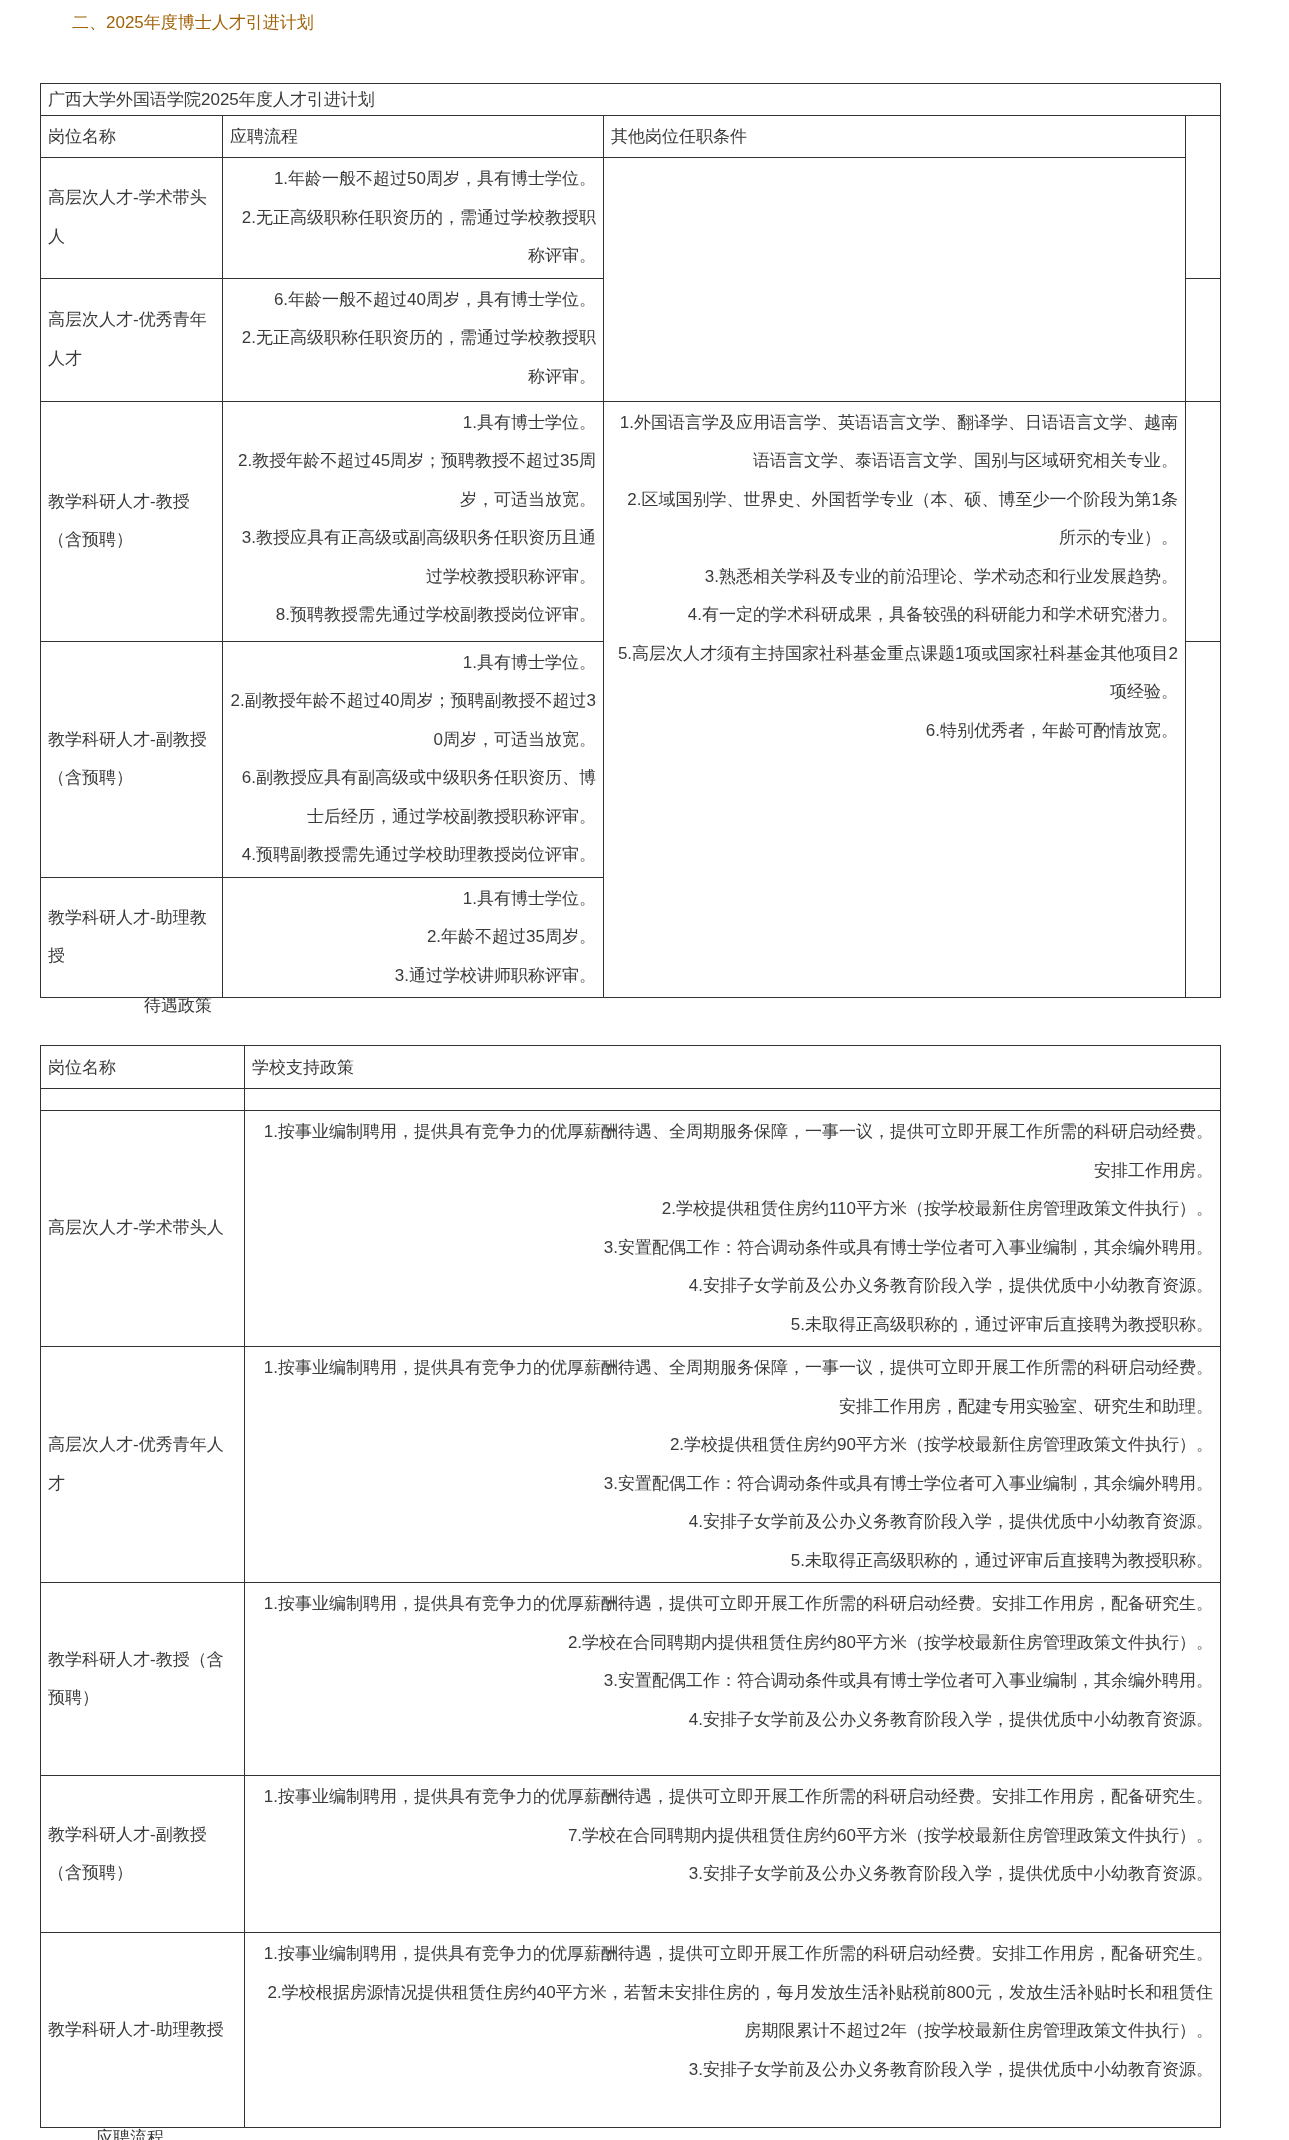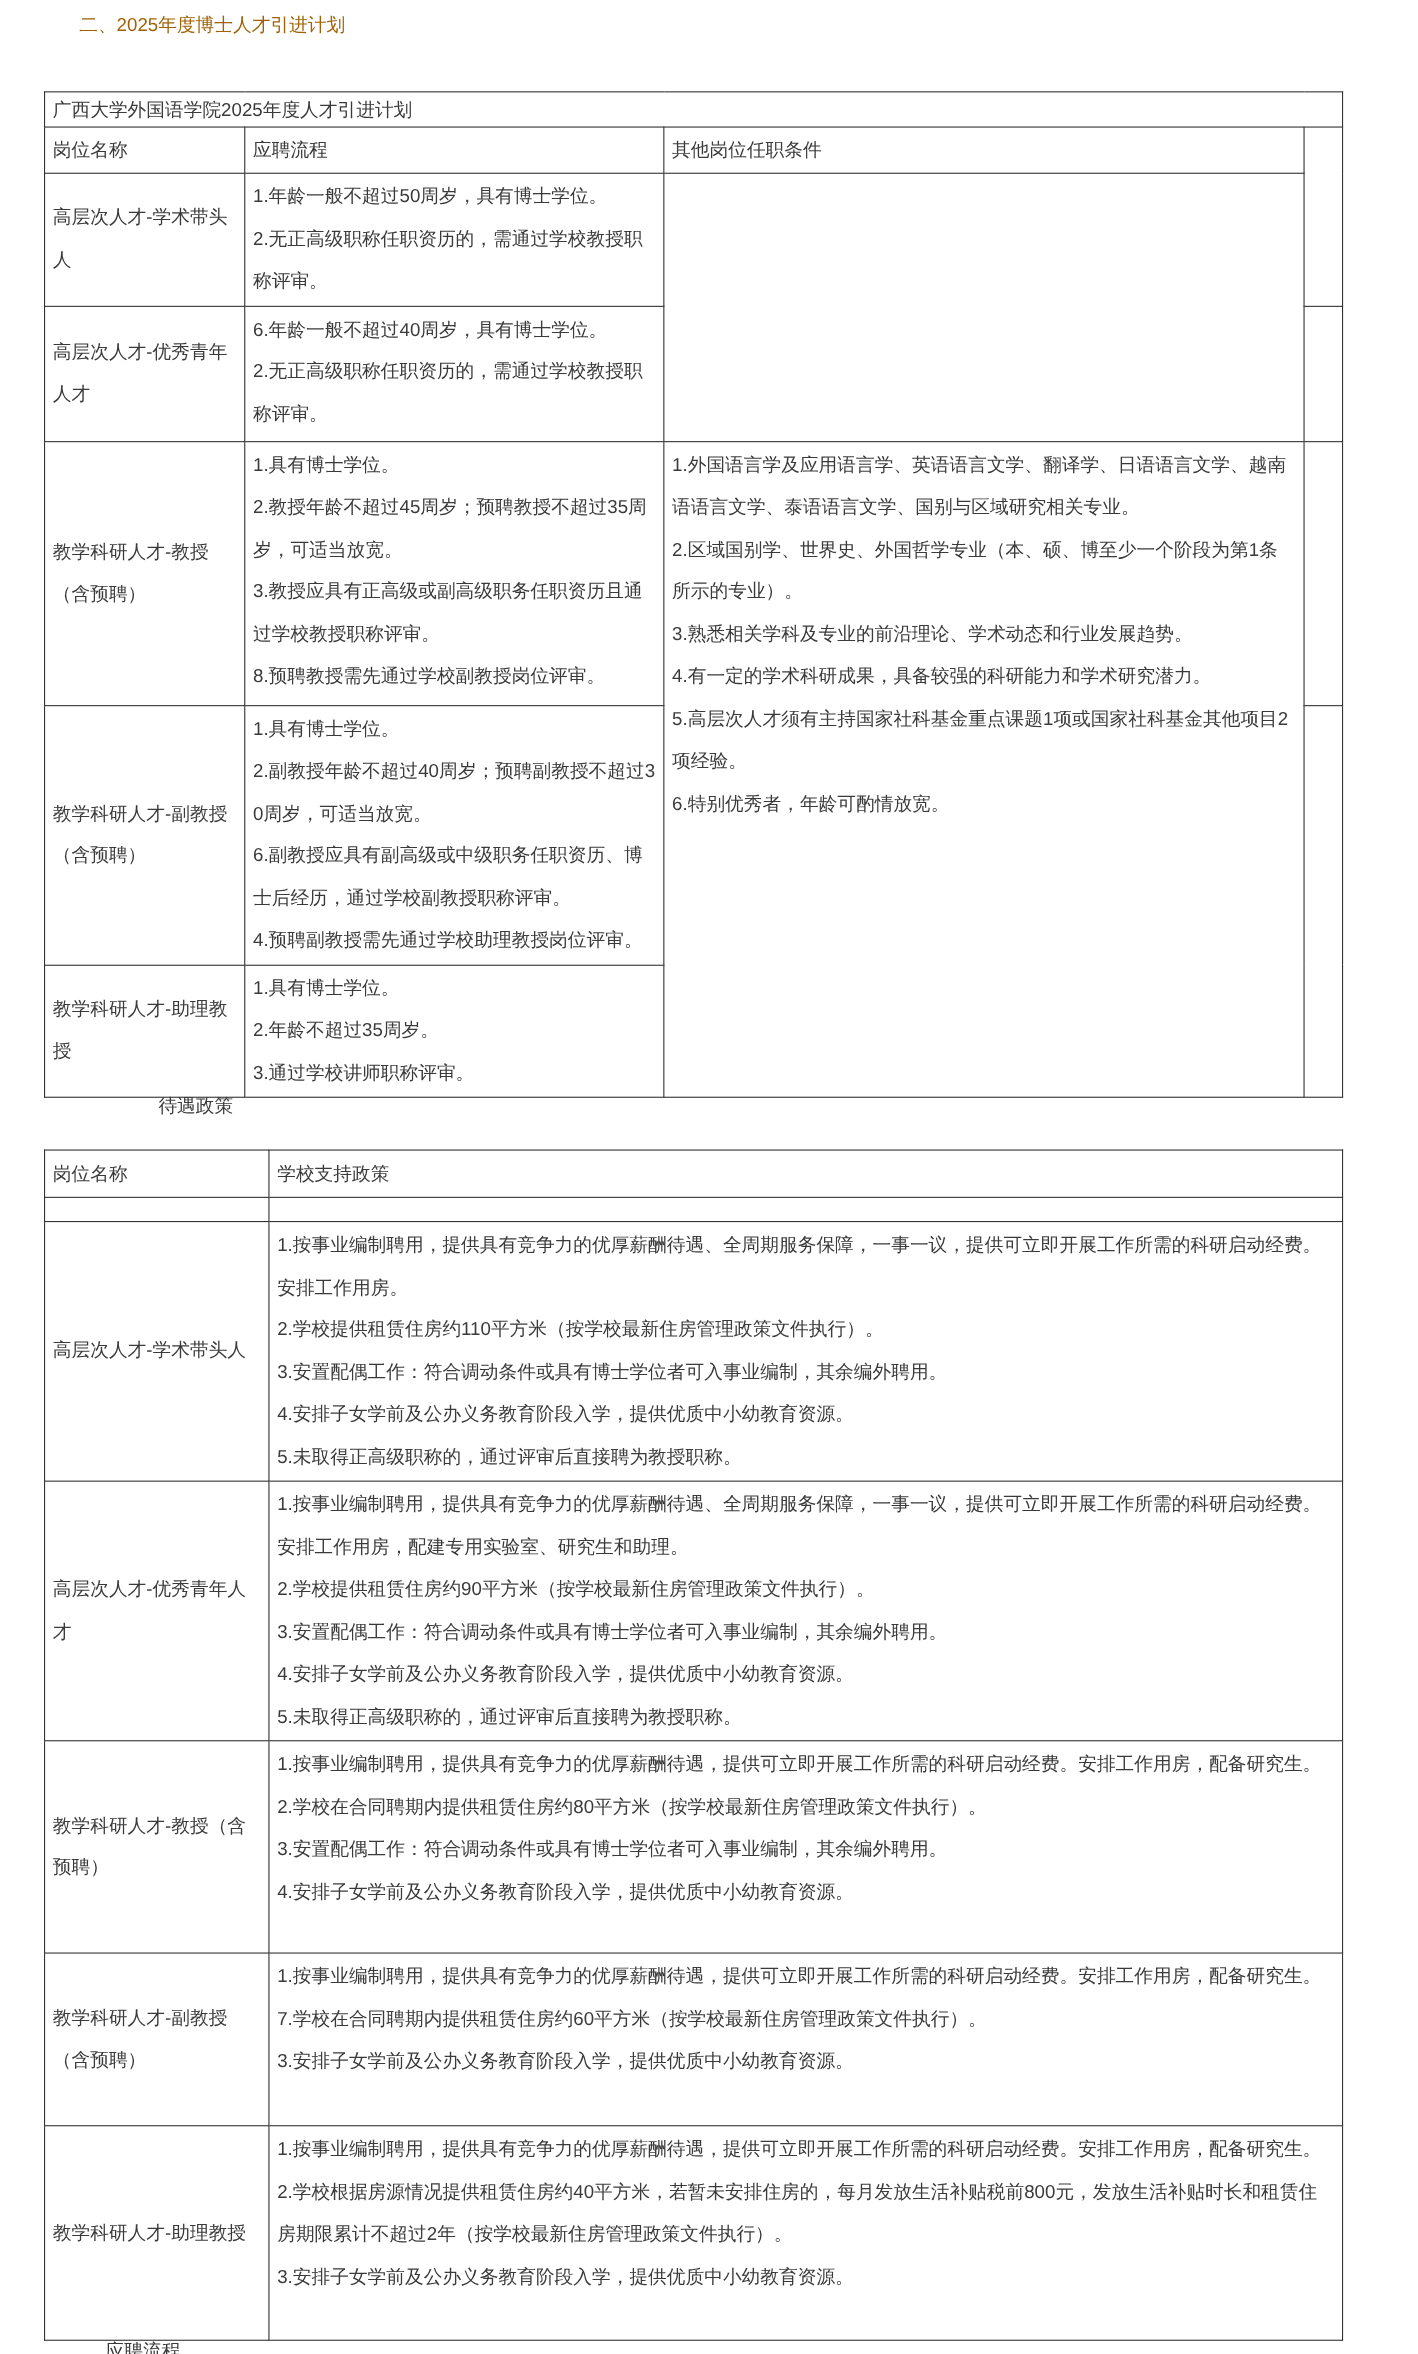--- a/index.html
+++ b/index.html
@@ -26,21 +26,21 @@
   .t1-r4{height:228px;}
   .t1-r5{height:120px;}
   .t2-head{height:43px;}
   .t2-thin{height:22px;}
   .t2-r1{height:232px;}
   .t2-r2{height:235px;}
   .t2-r3{height:193px;}
   .t2-r4{height:157px;}
   .t2-r5{height:195px;}
   .pos{line-height:38.5px;}
-  .cond,.other{vertical-align:top;}
+  .cond,.other{vertical-align:top;text-align:right;}
   .narrow{padding:0;}
 </style>
 </head>
 <body>
 
 <div class="abs" id="heading">二、2025年度博士人才引进计划</div>
 
 <div class="abs" id="table1-wrap">
   <table>
     <colgroup>

